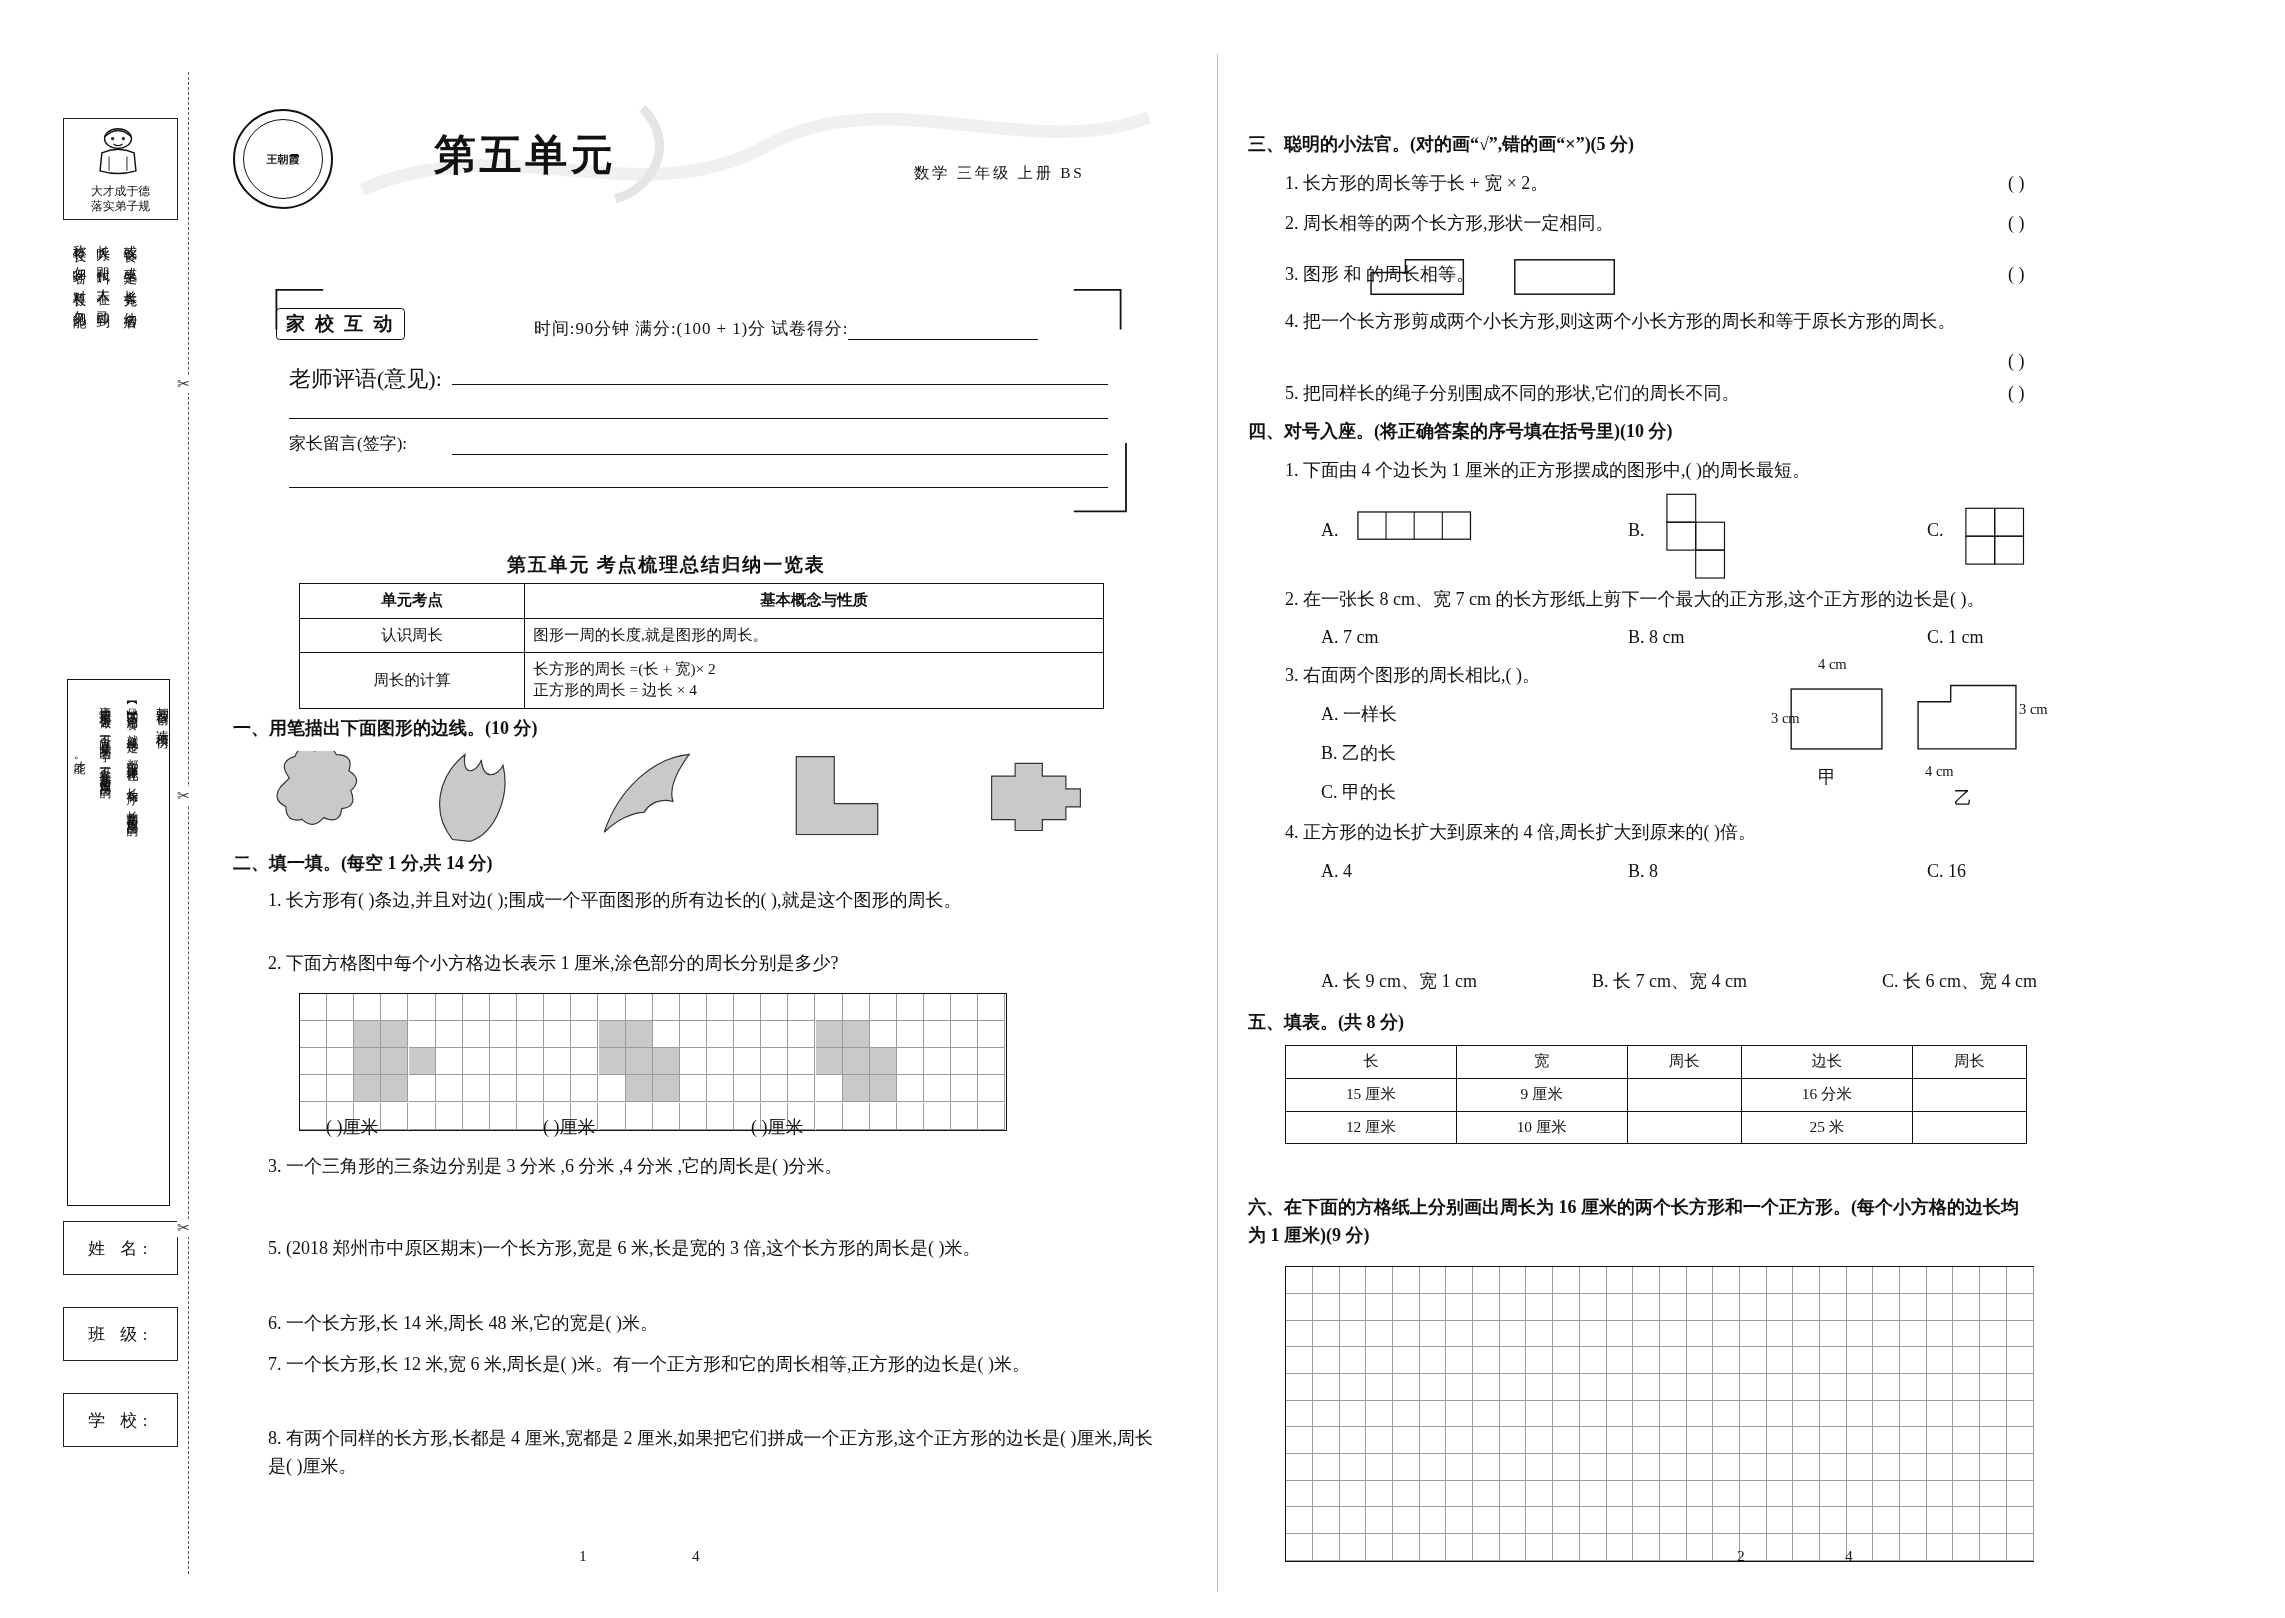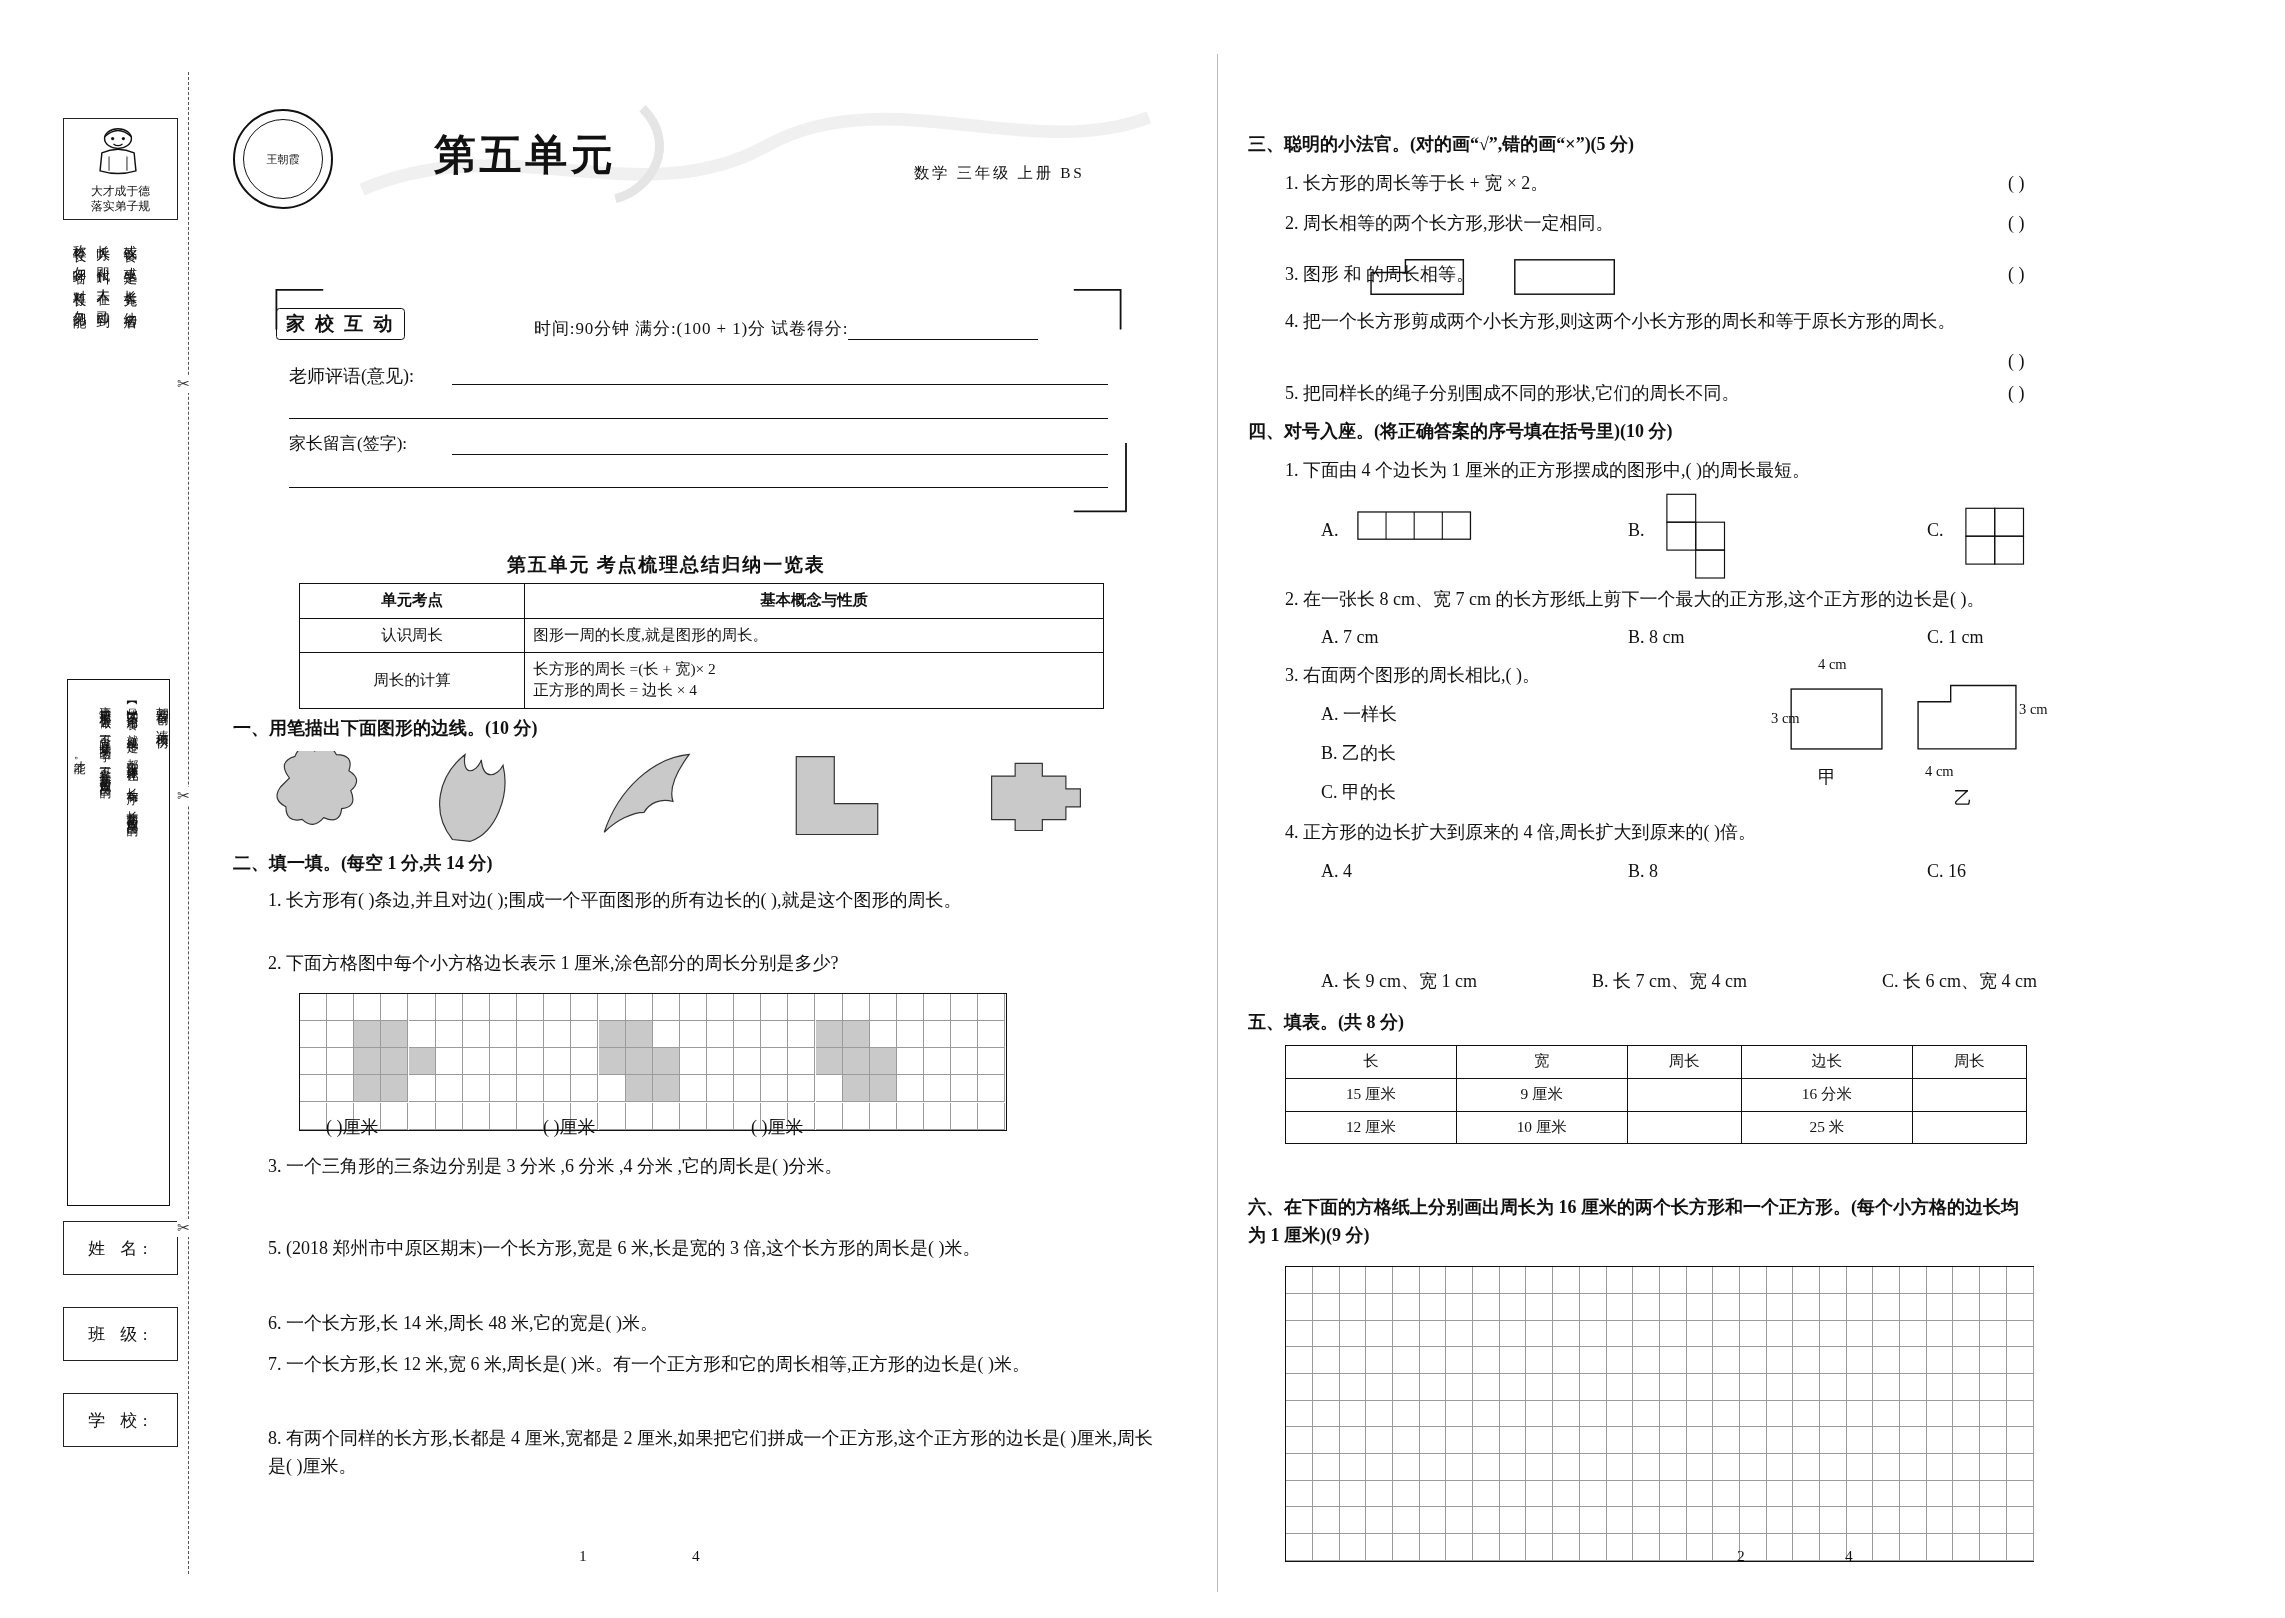--- a/index.html
+++ b/index.html
@@ -15,31 +15,31 @@
   .vcol{position:absolute;writing-mode:vertical-rl;text-orientation:upright;font-size:13.6px;line-height:1.6;letter-spacing:1.8px;}
   .name-box{position:absolute;left:63px;width:113px;height:52px;border:0.9px solid #222;font-size:17px;display:flex;align-items:center;justify-content:center;letter-spacing:5.4px;}
 
   
   .vdivider{position:absolute;left:188px;top:72px;width:0;height:1502px;border-left:0.9px dashed #555;}
   .vdivider2{position:absolute;left:1217px;top:54px;width:0;height:1538px;border-left:0.9px solid #bbb;}
   .scissor{position:absolute;left:177px;font-size:15.4px;color:#333;background:#fff;}
 
   
   .seal{position:absolute;left:233px;top:109px;width:96px;height:96px;border-radius:50%;border:2.7px solid #111;display:flex;align-items:center;justify-content:center;font-size:11px;text-align:center;line-height:1.1;}
-  .seal .inner{width:78px;height:78px;border-radius:50%;border:0.9px solid #111;display:flex;align-items:center;justify-content:center;}
+  .seal .inner{width:78px;height:78px;border-radius:50%;border:0.9px solid #111;display:flex;align-items:center;justify-content:center;font-weight:bold;}
   .unit-title{position:absolute;left:434px;top:127px;font-size:42px;font-weight:bold;letter-spacing:3.6px;font-family:"DejaVu Serif",serif;}
   .unit-sub{position:absolute;left:414px;top:194px;font-size:31px;font-weight:bold;letter-spacing:1.8px;}
   .unit-sub .small{font-size:23.5px;font-weight:bold;}
   .subject{position:absolute;left:914px;top:163px;font-size:15.4px;letter-spacing:2.7px;}
   .ribbon{position:absolute;left:344px;top:90px;width:814px;height:136px;opacity:.25;}
 
   .jiaxiao{position:absolute;left:276px;top:308px;font-size:19px;font-weight:bold;letter-spacing:2.7px;border:1.8px solid #111;padding:1.8px 9px;border-radius:3.6px;}
   .timeline{position:absolute;left:534px;top:317px;font-size:17px;letter-spacing:0.9px;}
   .fillline{display:inline-block;border-bottom:0.9px solid #111;}
-  .teacher{position:absolute;left:289px;top:364px;font-size:18px;}
+  .teacher{position:absolute;left:289px;top:364px;font-size:22px;}
   .parent{position:absolute;left:289px;top:432px;font-size:17px;}
   .uline{position:absolute;border-bottom:0.9px solid #111;}
 
   
   .tbl-title{position:absolute;left:507px;top:552px;font-size:19px;font-weight:bold;letter-spacing:1.8px;}
   table.kp{position:absolute;left:299px;top:583px;border-collapse:collapse;width:805px;}
   table.kp td{border:0.9px solid #111;font-size:15.4px;padding:6.3px 8.1px;}
   table.kp td.hd{text-align:center;font-weight:bold;}
   table.kp td.c{text-align:center;}
 

